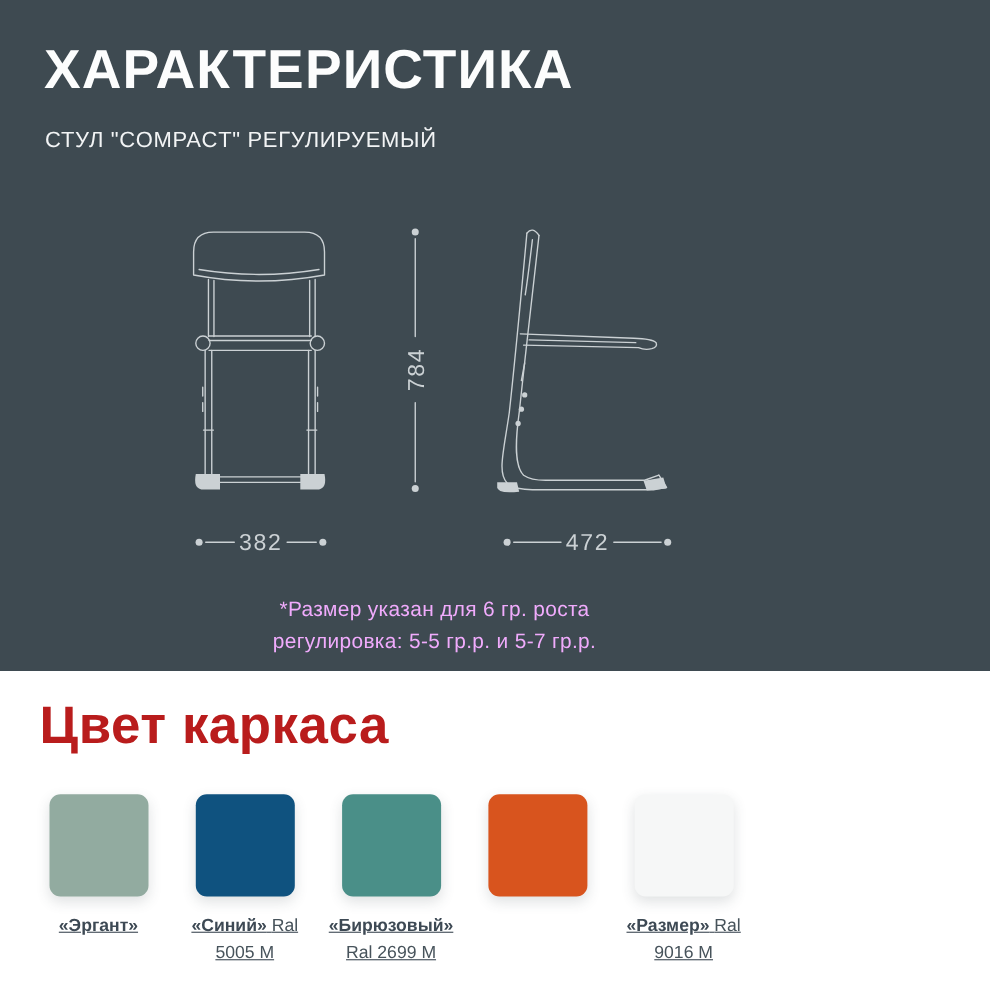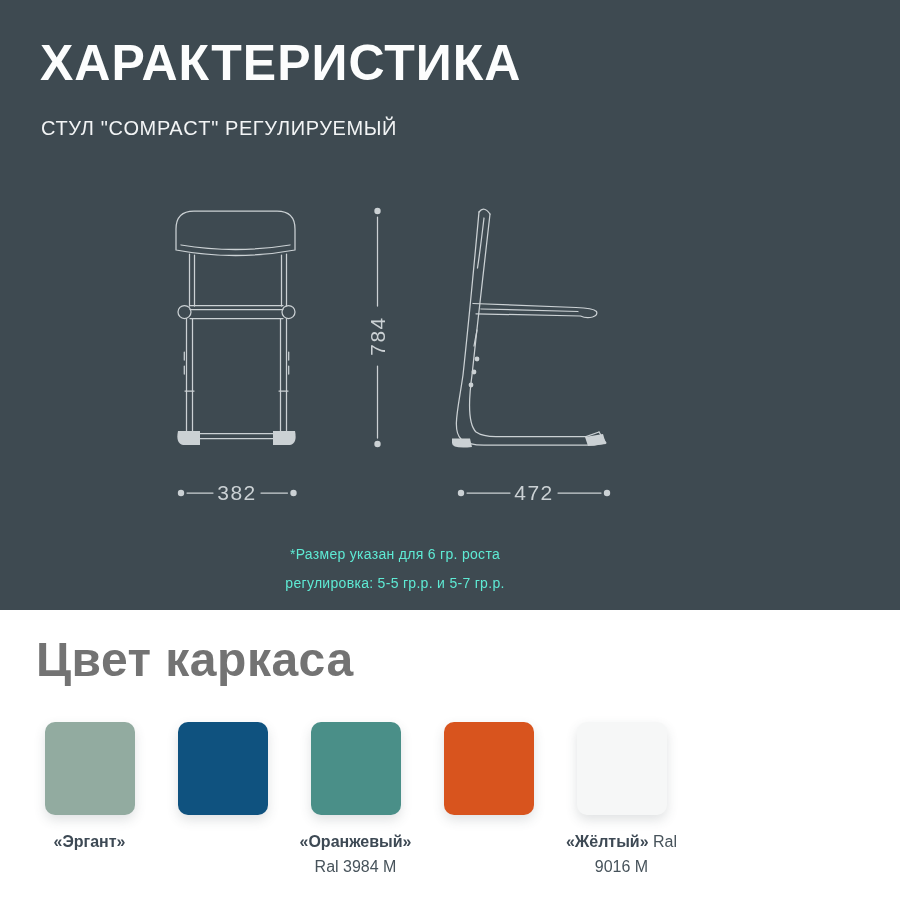--- a/index.html
+++ b/index.html
@@ -9,35 +9,35 @@
 
   
   .spec-panel { position: absolute; left: 0; top: 0; width: 900px; height: 610px;
     background: #3e4a51; }
   .spec-title { position: absolute; left: 40px; top: 34px; color: #fcfdfd;
     font-size: 50px; font-weight: 700; letter-spacing: 1px; }
   .spec-subtitle { position: absolute; left: 41px; top: 117px; color: #f2f4f5;
     font-size: 20px; font-weight: 500; letter-spacing: 0.6px; }
   .drawing-svg { position: absolute; left: 0; top: 0; width: 900px; height: 610px; }
   .size-note { position: absolute; left: 145px; top: 540px; width: 500px;
-    text-align: center; color: #5eead4; font-size: 14px; line-height: 29px;
+    text-align: center; color: #f0abfc; font-size: 19px; line-height: 29px;
     letter-spacing: 0.3px; }
 
   
   .color-section { position: absolute; left: 0; top: 610px; width: 900px; height: 290px;
     background: #ffffff; }
-  .color-title { position: absolute; left: 36px; top: 22px; color: #737373;
+  .color-title { position: absolute; left: 36px; top: 22px; color: #b91c1c;
     font-size: 48px; font-weight: 700; letter-spacing: 0.5px; }
   .swatch-row { position: absolute; left: 23px; top: 112px; width: 860px;
     display: flex; }
   .color-item { width: 133px; flex: 0 0 133px; }
   .swatch { width: 90px; height: 93px; margin: 0 auto; border-radius: 10px;
     box-shadow: 0 5px 12px rgba(61,73,83,0.16); }
   .color-label { margin-top: 14px; text-align: center; color: #3d4954;
-    font-size: 16px; line-height: 25px; }
+    font-size: 16px; line-height: 25px; text-decoration: underline; }
   .cname { font-weight: 700; }
   .cral { font-weight: 400; color: #47535b; }
 
   
   .ln { stroke: #cbd1d4; stroke-width: 1.25; fill: none; stroke-linecap: round;
     stroke-linejoin: round; }
   .fl { fill: #cbd1d4; stroke: none; }
   .dimtxt { fill: #cbd1d4; font-size: 21px; letter-spacing: 1.5px; font-weight: 400; }
 </style>
 </head>
@@ -132,38 +132,42 @@
       <div class="color-item">
         <div class="swatch" style="background: rgb(146, 171, 160);"></div>
         <div class="color-label">
           <span class="cname">«Эргант»</span>
           <span class="cral"></span>
         </div>
       </div>
 
       <div class="color-item">
         <div class="swatch" style="background: rgb(15, 82, 127);"></div>
+        <div class="color-label">
+          <span class="cname">«Синий»</span>
+          <span class="cral">Ral 5005 M</span>
+        </div>
       </div>
 
       <div class="color-item">
         <div class="swatch" style="background: rgb(74, 143, 136);"></div>
         <div class="color-label">
-          <span class="cname">«Оранжевый»</span>
-          <span class="cral">Ral 3984 M</span>
+          <span class="cname">«Бирюзовый»</span>
+          <span class="cral">Ral 2699 M</span>
         </div>
       </div>
 
 
       <div class="color-item">
         <div class="swatch" style="background: rgb(216, 84, 30);"></div>
       </div>
 
       <div class="color-item">
         <div class="swatch" style="background: rgb(246, 247, 247);"></div>
         <div class="color-label">
-          <span class="cname">«Жёлтый»</span>
+          <span class="cname">«Размер»</span>
           <span class="cral">Ral 9016 M</span>
         </div>
       </div>
 
     </div>
   </div>
 </div>
 
 </body></html>

